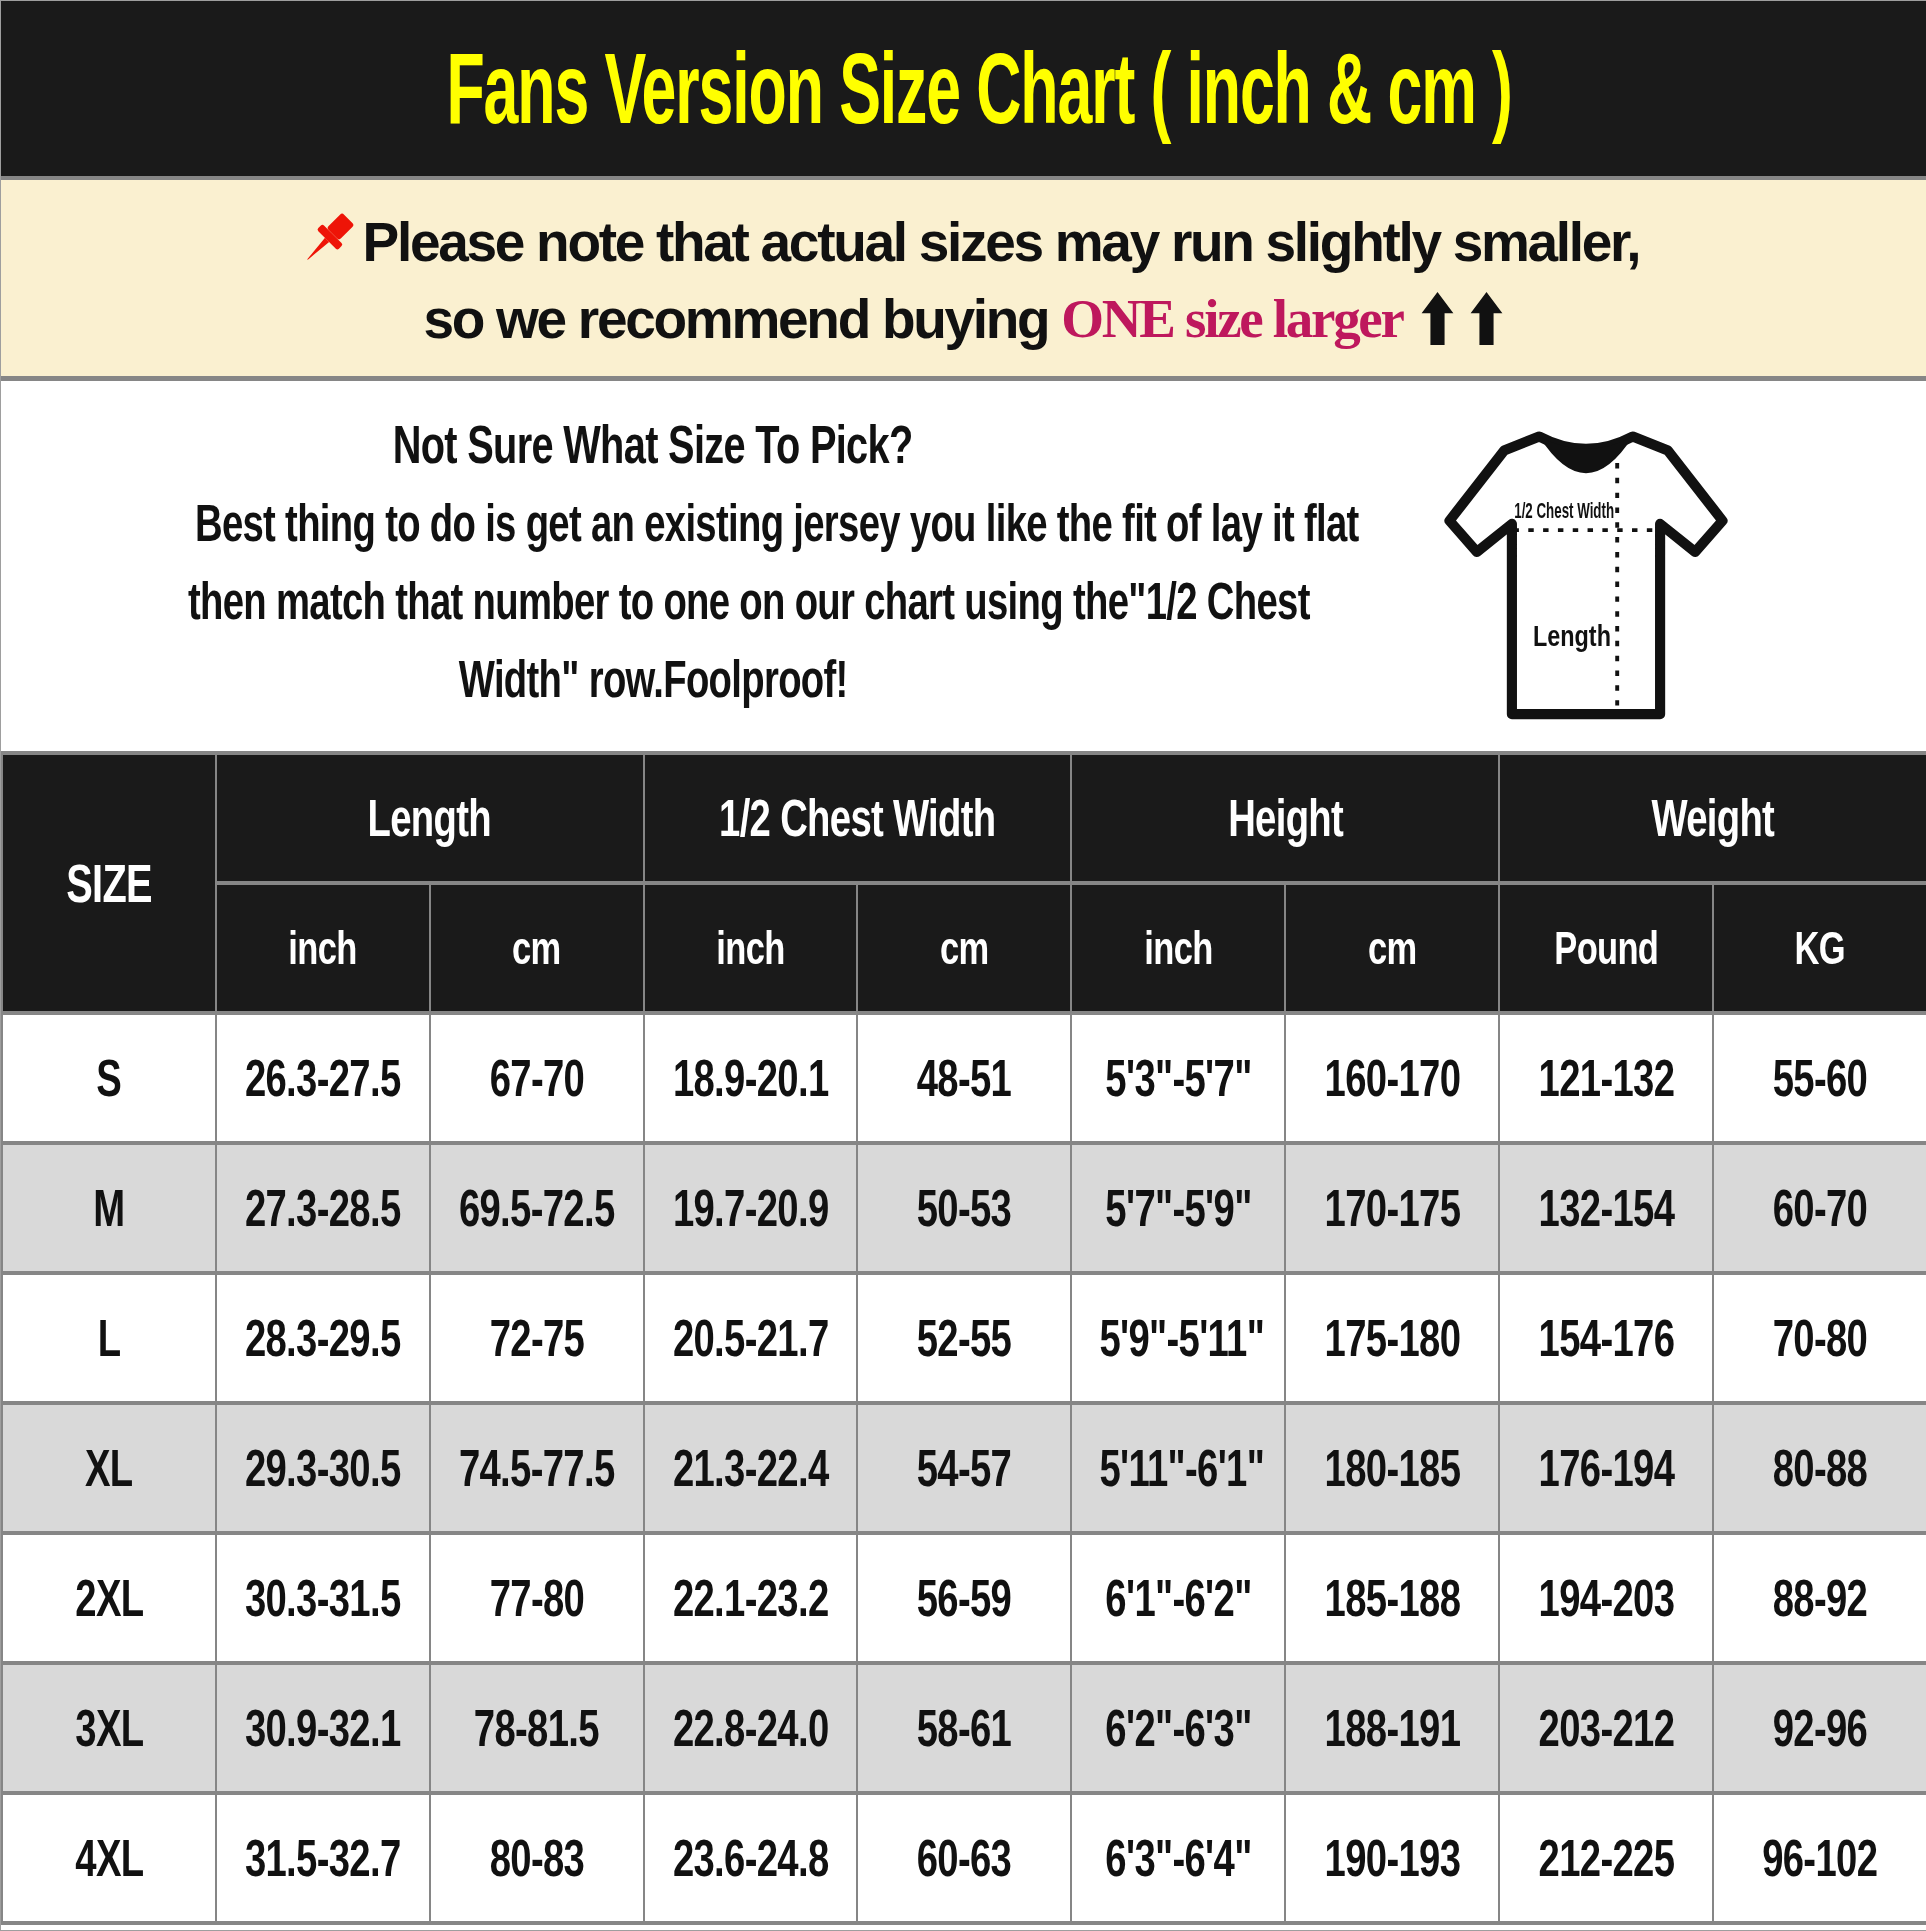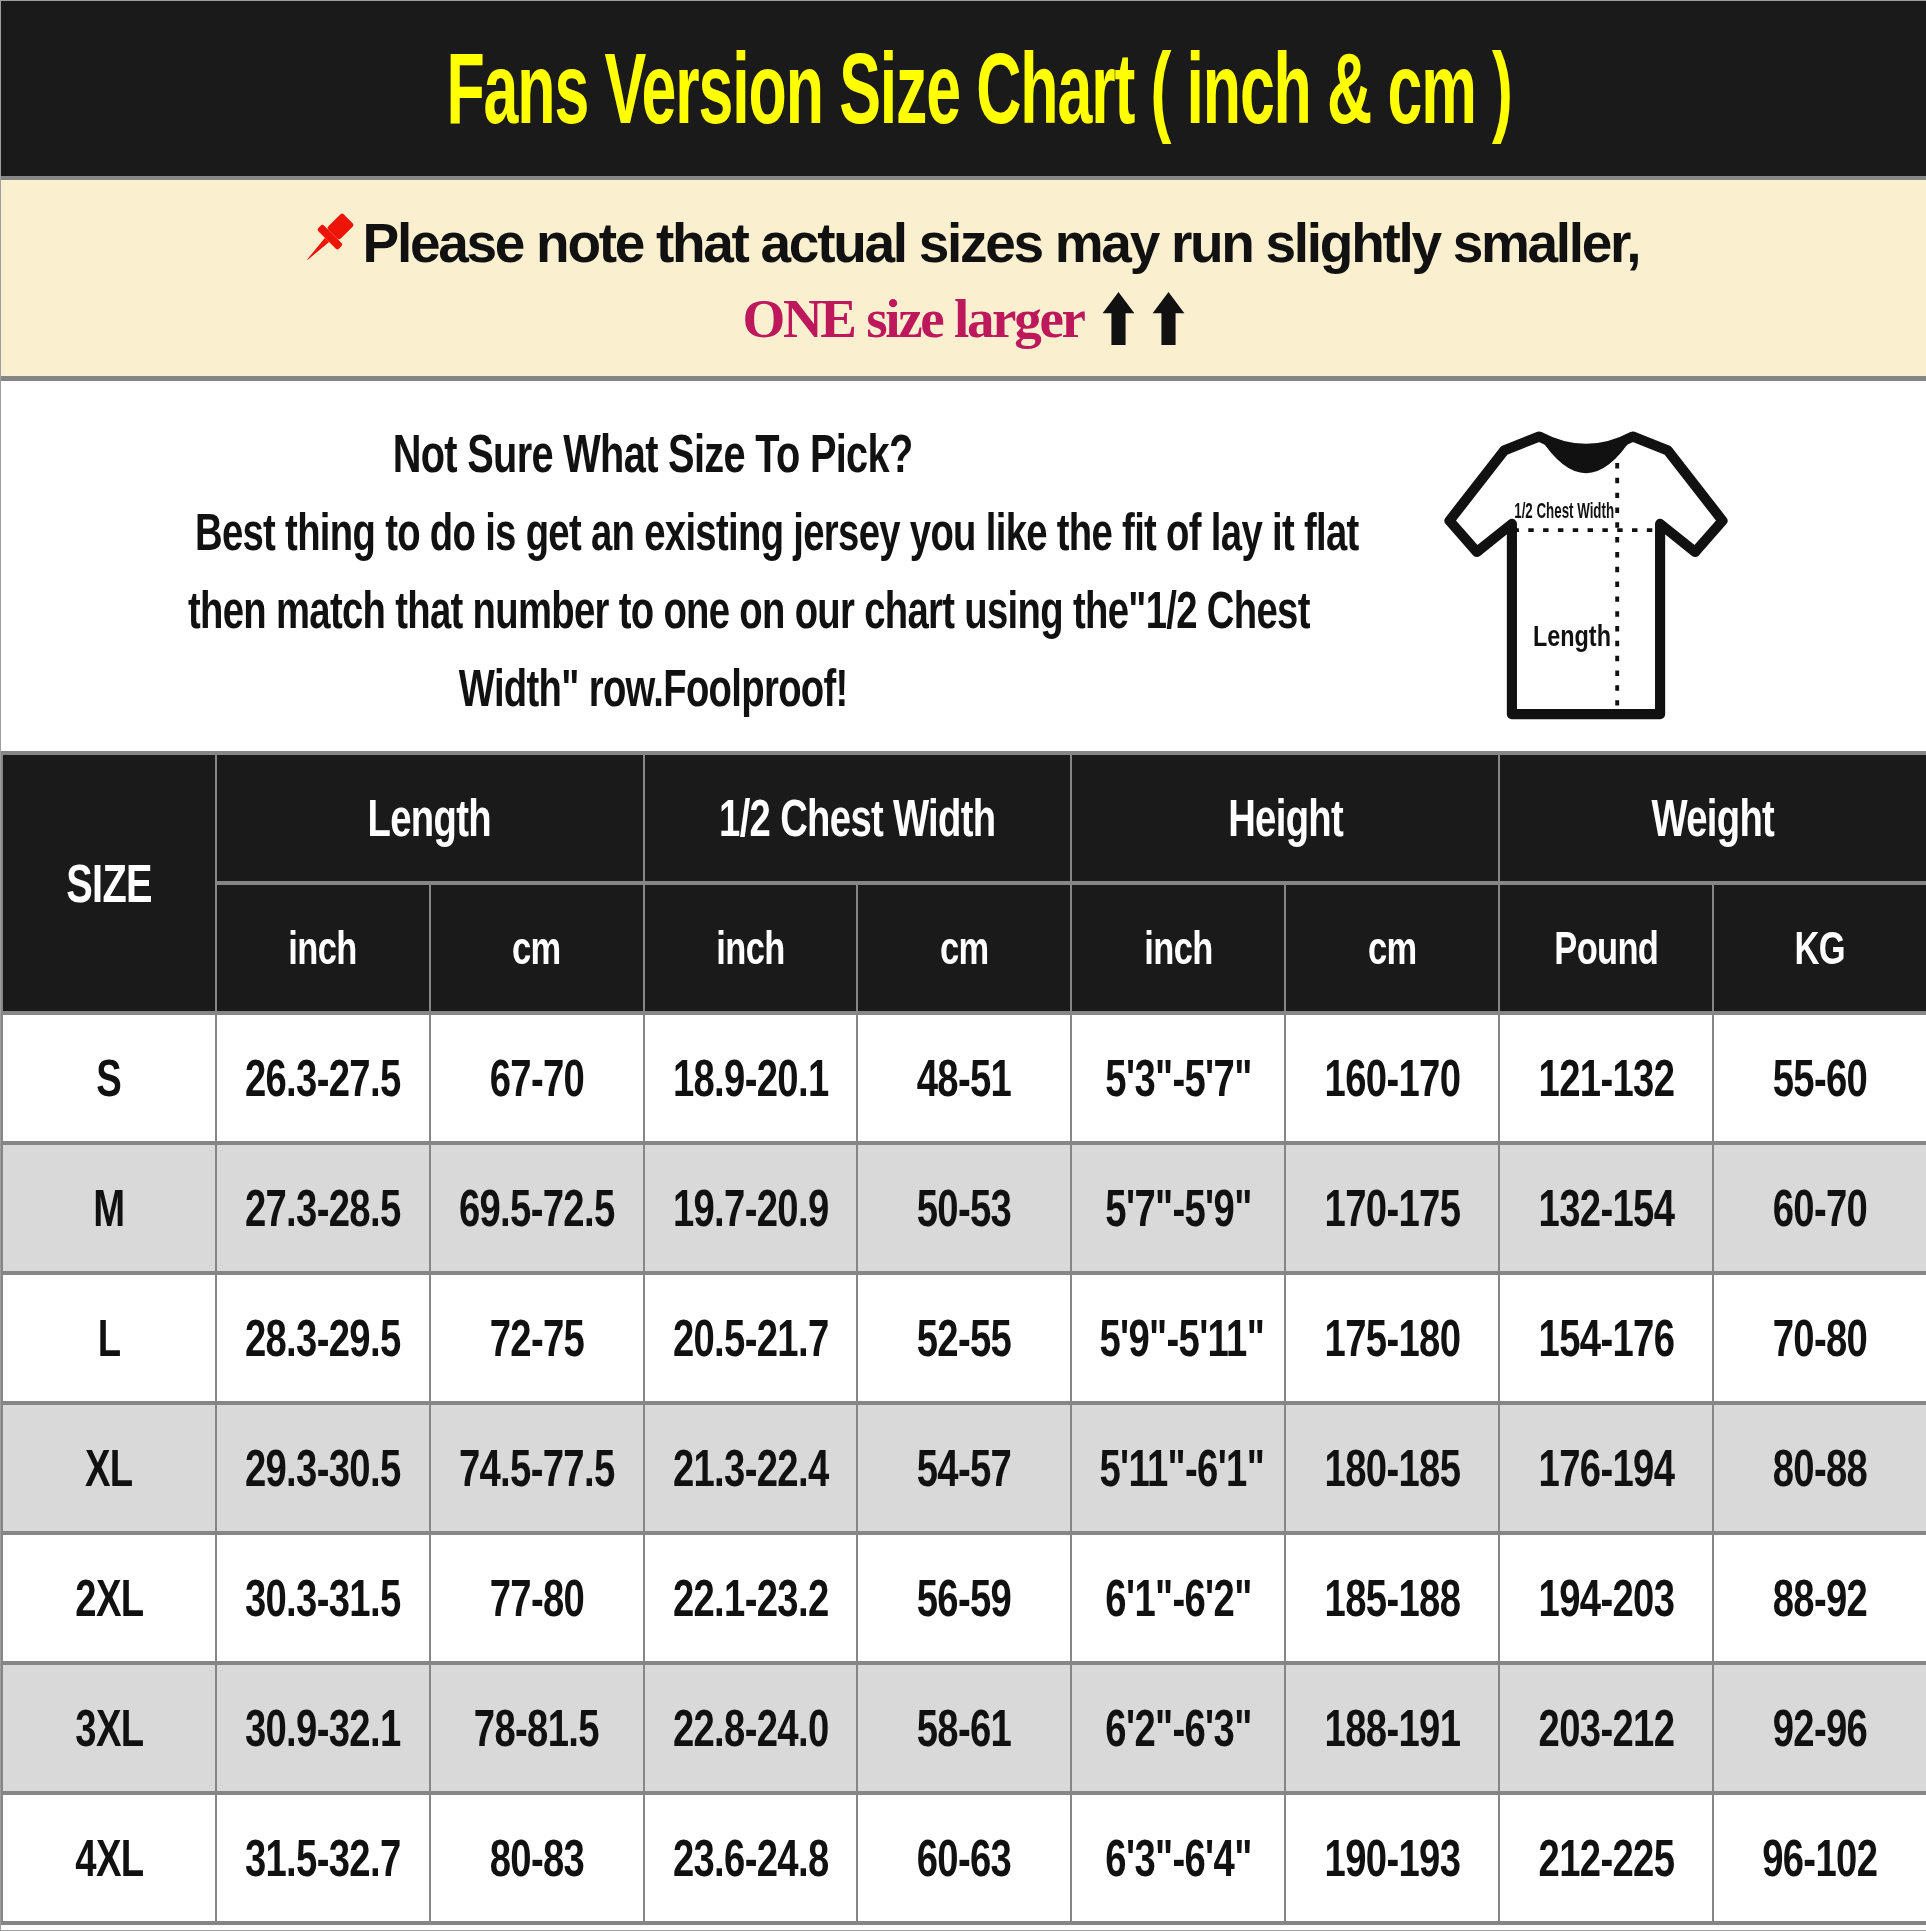--- a/index.html
+++ b/index.html
@@ -26,21 +26,21 @@
   }
   .notice-line{
     display:flex;align-items:center;justify-content:center;
     font-size:55px;font-weight:700;letter-spacing:-2.3px;white-space:pre;
   }
   .red{color:#be185d;font-family:Liberation Serif, serif;}
   .pin-icon{margin-right:1.8px;vertical-align:middle;}
   .arrows{display:inline-flex;gap:16.5px;margin-left:18.4px;align-items:center;}
   
   .guide{position:relative;height:370px;background:#fff;}
-  .guide-text{position:absolute;left:0;top:40px;width:1304px;text-align:center;}
+  .guide-text{position:absolute;left:0;top:31px;width:1304px;text-align:center;}
   .g-line{line-height:65px;}
   .cnd{
     display:inline-block;font-weight:700;transform:scaleX(.75);
     letter-spacing:-0.9px;white-space:nowrap;
   }
   .g-head{font-size:53px;}
   .g-txt{font-size:51px;}
   .shirt{position:absolute;top:24px;right:184px;}
   
   .size-table{width:1927px;border-collapse:collapse;table-layout:fixed;}
@@ -69,21 +69,21 @@
   <div class="notice">
     <div class="notice-line">
       <svg class="pin-icon" width="73" height="73" viewBox="0 0 100 100">
         <g transform="rotate(45 50 50)" fill="#ee1407">
           <rect x="38" y="4" width="24" height="30" rx="4"></rect>
           <rect x="30" y="34" width="40" height="11" rx="3"></rect>
           <path d="M46 45 h8 l-3.2 34 q-0.8 9 -1.6 0 z"></path>
         </g>
       </svg><span>Please note that actual sizes may run slightly smaller,</span>
     </div>
-    <div class="notice-line"><span class="red">ONE size larger</span><span class="arrows"><svg width="33" height="53" viewBox="0 0 36 60">
+    <div class="notice-line"><span>so we recommend buying </span><span class="red">ONE size larger</span><span class="arrows"><svg width="33" height="53" viewBox="0 0 36 60">
             <path d="M18 0 L36 24 H26 V60 H10 V24 H0 Z" fill="#111"></path>
           </svg><svg width="33" height="53" viewBox="0 0 36 60">
             <path d="M18 0 L36 24 H26 V60 H10 V24 H0 Z" fill="#111"></path>
           </svg></span></div>
   </div>
 
   <div class="guide">
     <div class="guide-text">
       <div class="g-line">
         <span class="cnd g-head">Not Sure What Size To Pick?</span>

